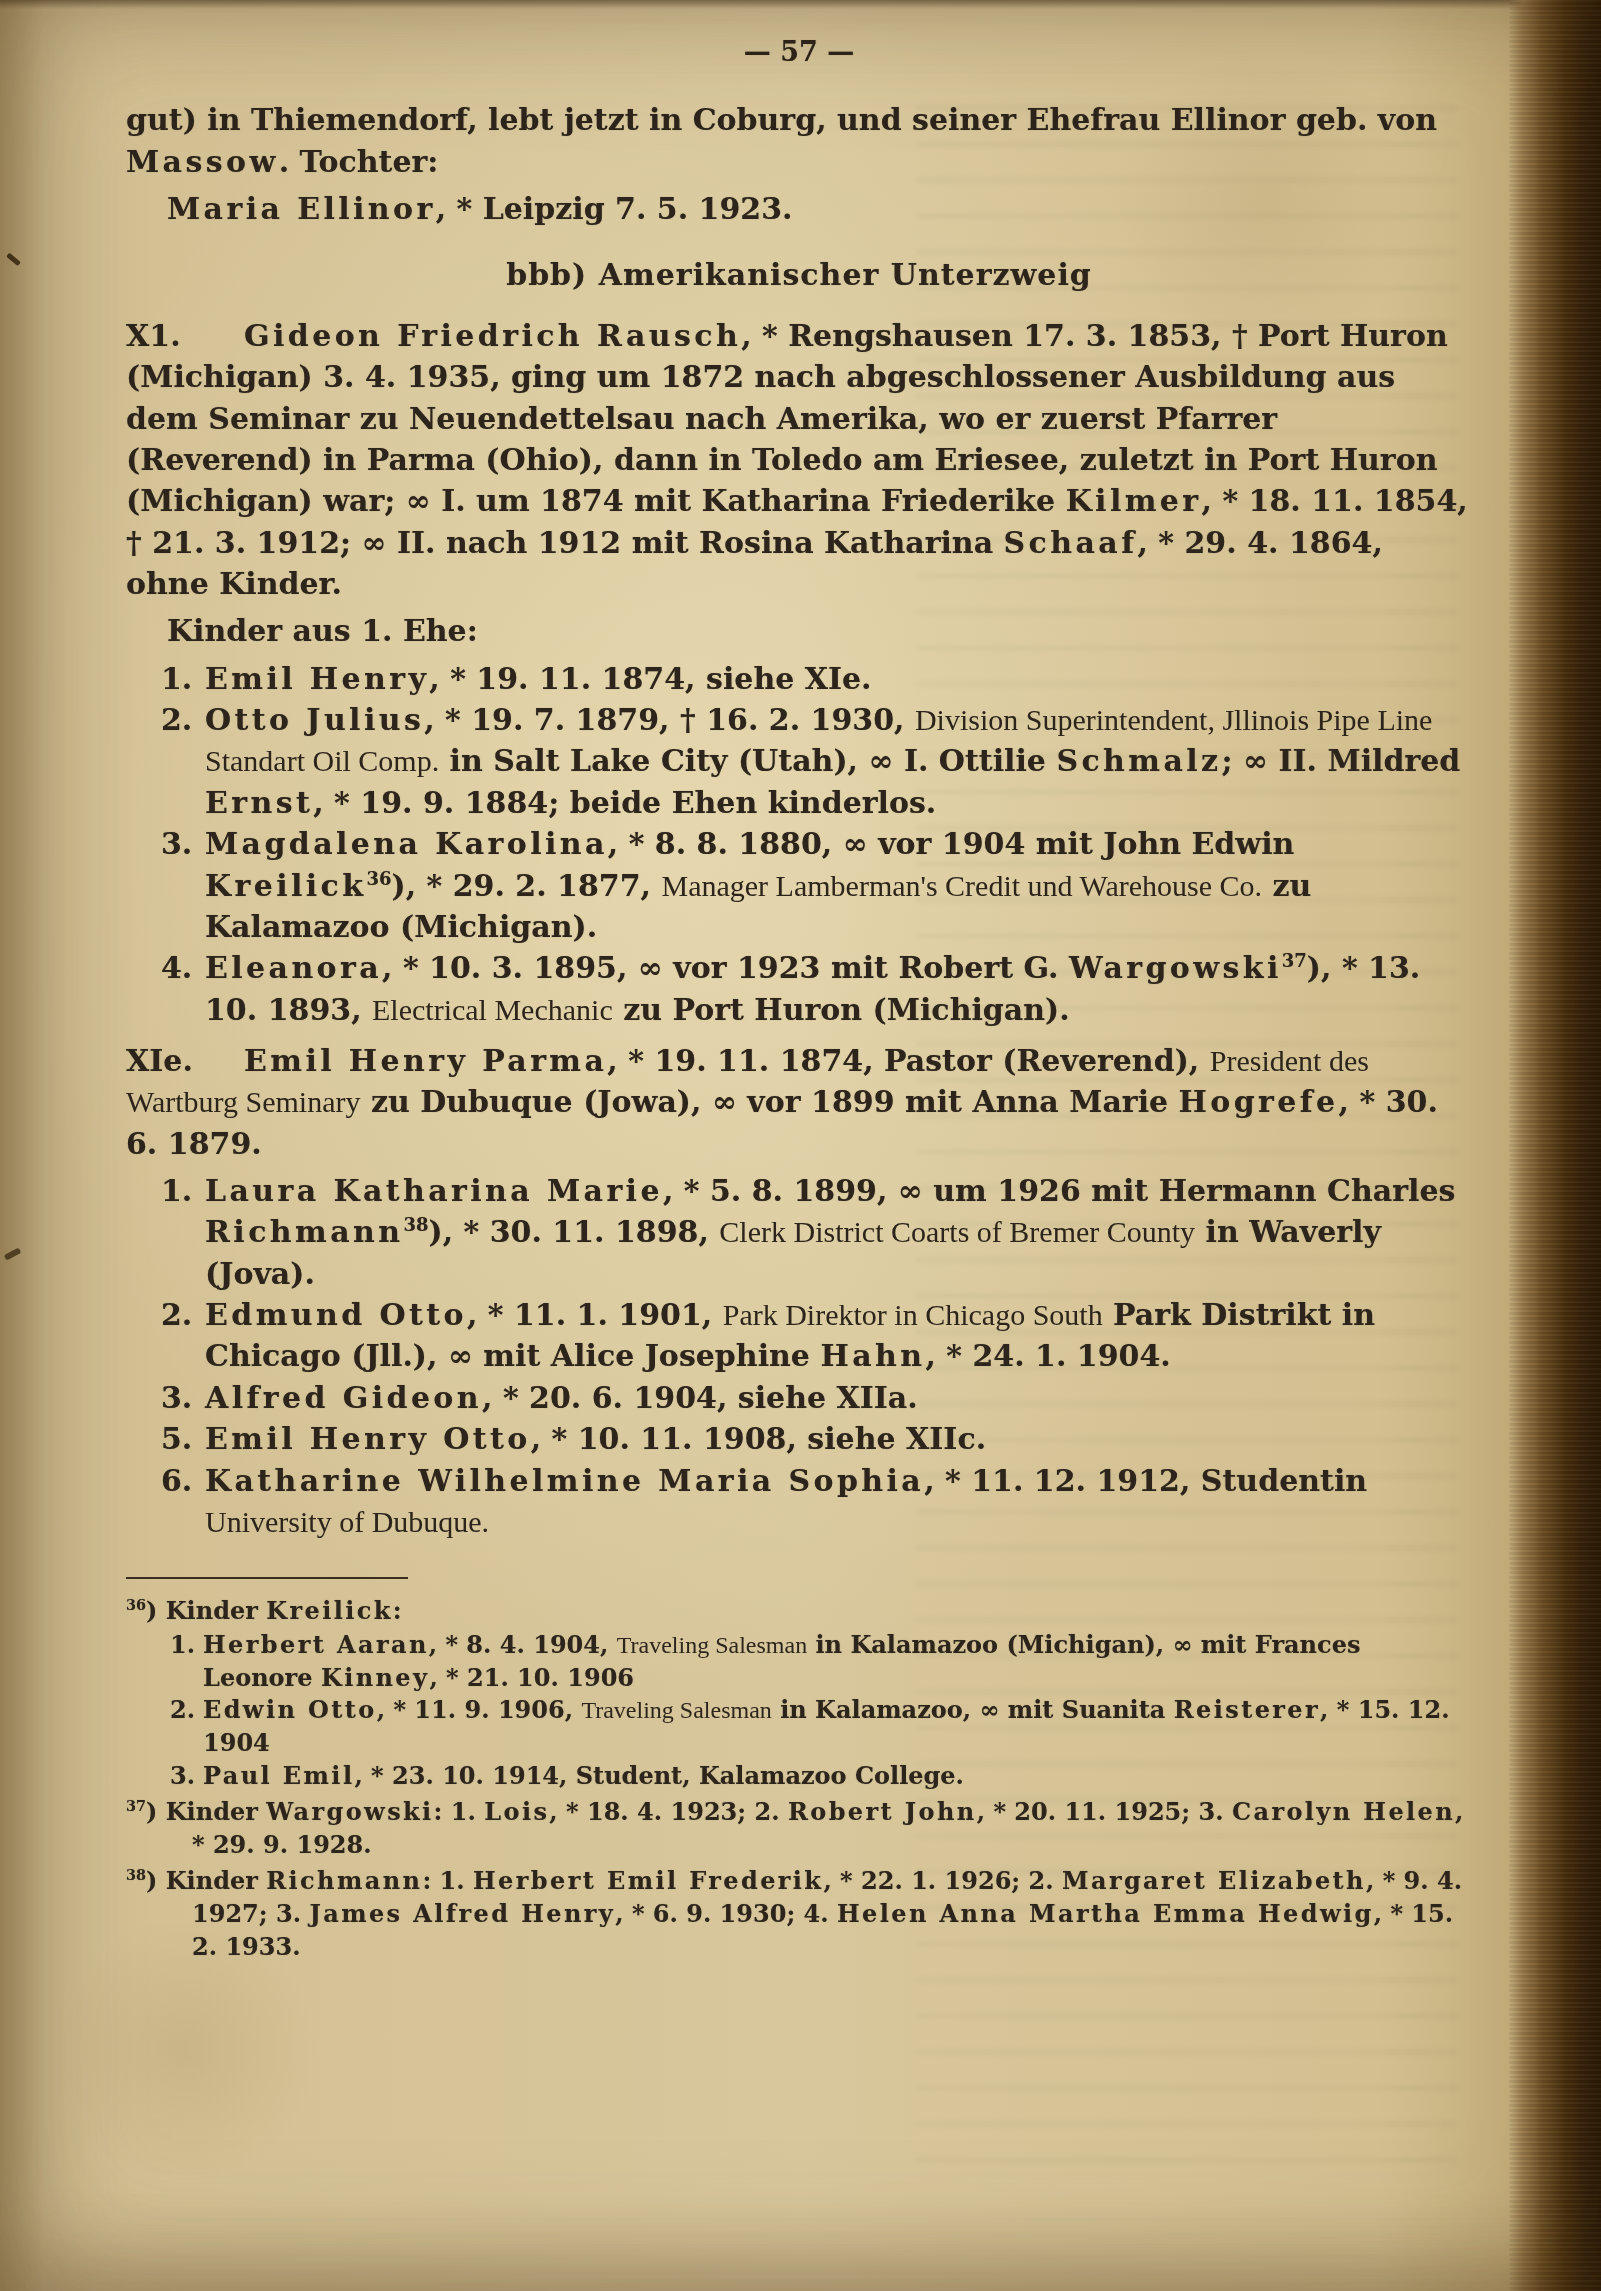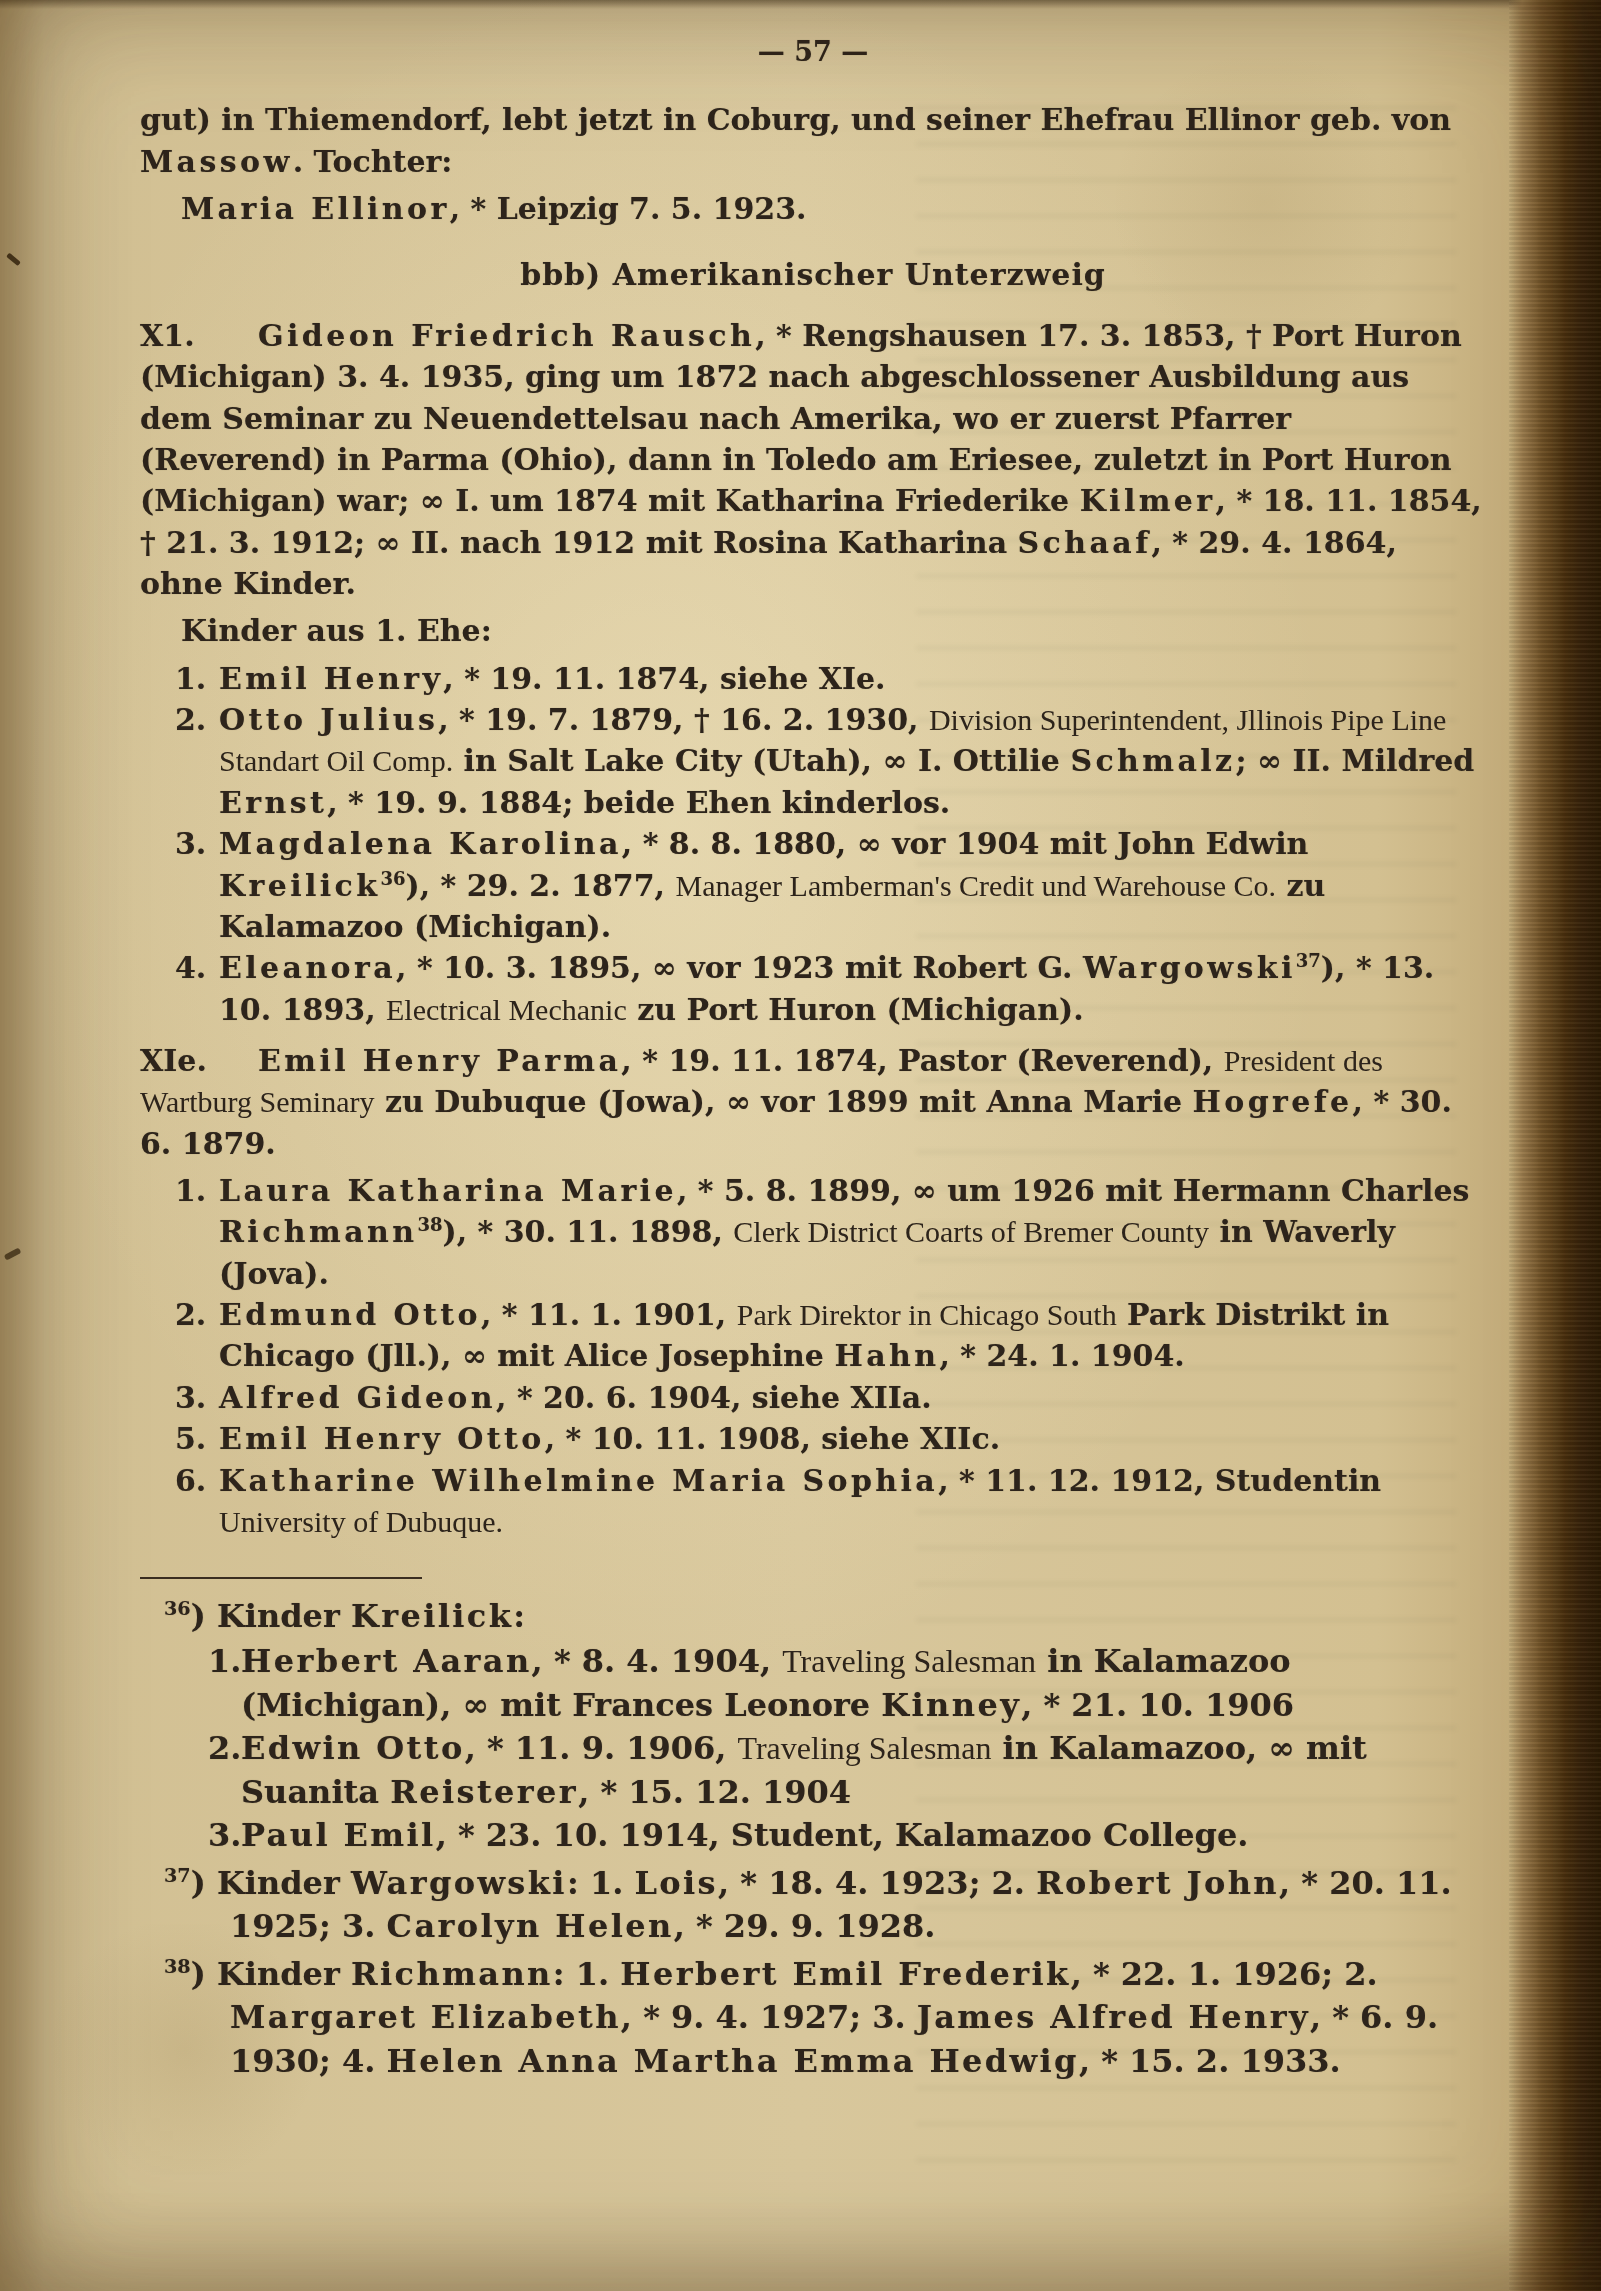--- a/index.html
+++ b/index.html
@@ -39,42 +39,42 @@
     background:linear-gradient(180deg, rgba(35,22,8,0.45), rgba(35,22,8,0));}
   .vignette{position:absolute;inset:0;pointer-events:none;
     box-shadow:inset 0 0 145px rgba(70,45,15,0.26), inset 43px 0 87px rgba(70,45,15,0.20), inset 0 -34px 68px rgba(70,45,15,0.16);}
   .speck1{position:absolute;left:5.8px;top:257px;width:15.4px;height:4.8px;background:#241808;
     transform:rotate(40deg);border-radius:1.9px;opacity:.8;}
   .speck2{position:absolute;left:3.9px;top:1251px;width:17.4px;height:5.8px;background:#2a1c0c;
     transform:rotate(-28deg);border-radius:2.9px;opacity:.7;}
 
   
   .page{
-    position:absolute;left:140px;top:33px;width:1346px;
+    position:absolute;left:126px;top:33px;width:1346px;
     color:#2d241b;font-weight:700;font-size:30px;line-height:1.38;
     text-shadow:0 0 1px rgba(45,36,27,0.35);
   }
   .pagenum{text-align:center;font-size:27px;margin:0 0 29px;}
   p.para{margin:0 0 5.8px;}
   .indent{padding-left:41px;}
   .heading{font-size:30px;text-align:center;margin:25px 0 19.3px;font-weight:700;letter-spacing:1px;}
   .entry{margin:0 0 11.6px;}
   .entry-xie{margin-top:29px;}
   .kinder2{margin-top:19.3px;}
   .list{margin:0 0 9.7px;}
   .item{margin-left:35px;padding-left:44px;text-indent:-44px;}
   .num{display:inline-block;width:44px;text-indent:0;}
   .run-lbl{display:inline-block;min-width:118px;}
   .run-s{letter-spacing:3.4px;}
   .run-lat{font-family:"Liberation Serif", serif;font-weight:400;text-shadow:none;}
   .run-sup{font-size:0.6em;vertical-align:super;letter-spacing:0;}
 
   
   .fn-rule{width:282px;border:0;border-top:2.9px solid #3a2d20;margin:35px 0 15.4px;}
-  .footnotes{font-size:32px;line-height:1.36;margin-left:24px;}
+  .footnotes{font-size:24px;line-height:1.36;}
   .footnotes .run-s{letter-spacing:2.4px;}
   .fnhead{margin:0 0 1.9px;}
   .fnitem{margin-left:44px;padding-left:33px;text-indent:-33px;}
   .fnitem .num{width:33px;}
   .fnp{margin:3.9px 0 1.9px;padding-left:66px;text-indent:-66px;}
 </style>
 </head>
 <body>
 
 <div class="paper"></div>

